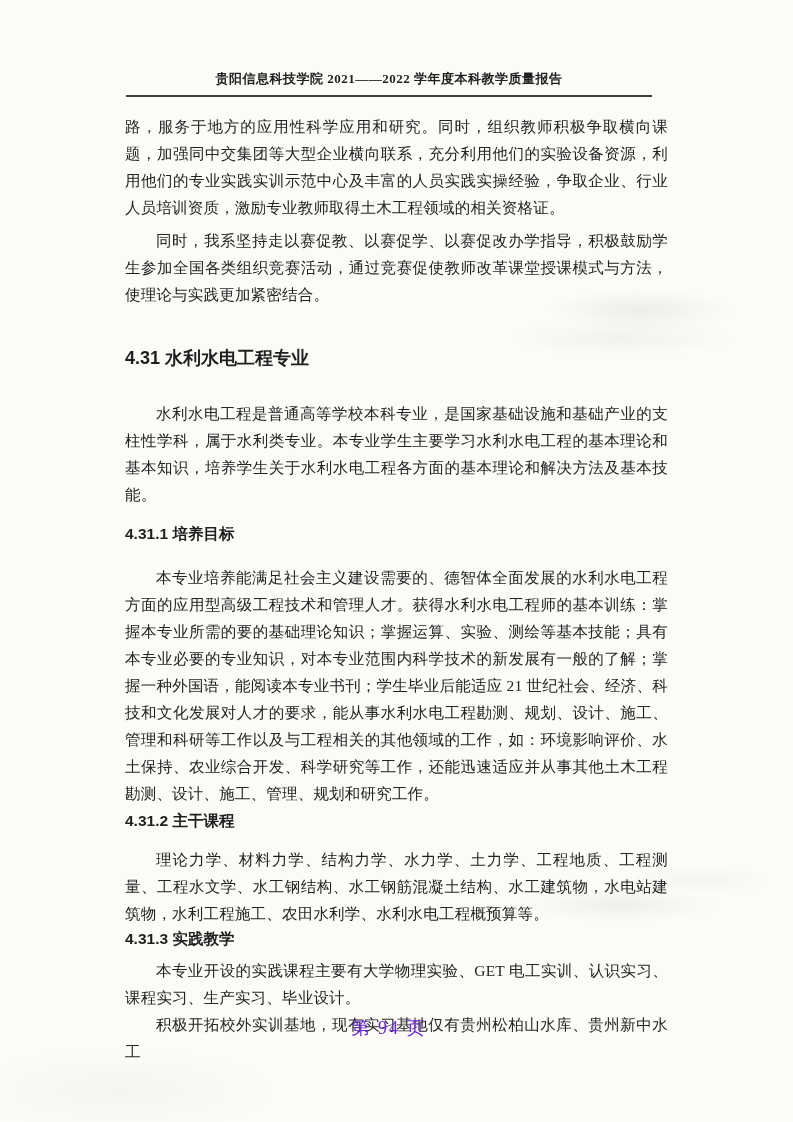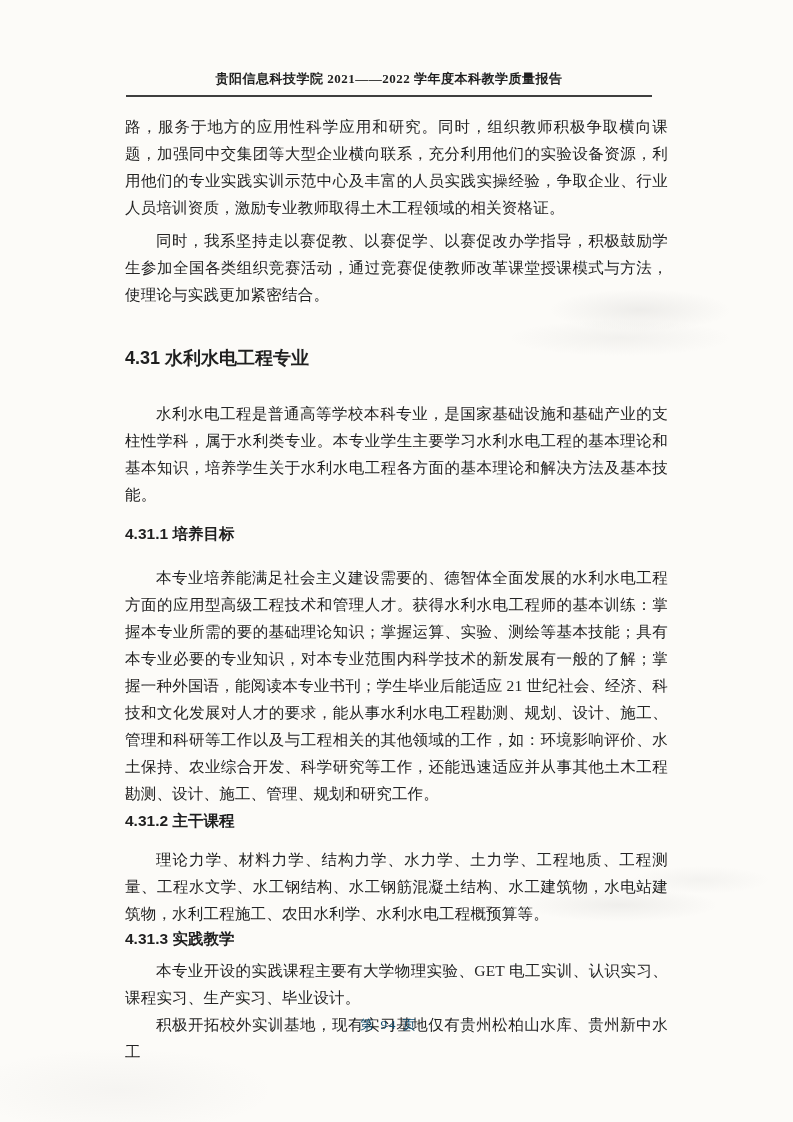--- a/index.html
+++ b/index.html
@@ -80,23 +80,23 @@
   .p5 { margin-top: 15px; }
   .h3-3 { margin-top: 1px; }
   .p6 { margin-top: 8px; }
   .p7 { margin-top: 0; }
   .doc-footer {
     position: absolute;
     left: 126px;
     top: 1016px;
     width: 526px;
     text-align: center;
-    font-size: 13px;
+    font-size: 18px;
     letter-spacing: 2px;
-    color: #0c4a6e;
+    color: #6d28d9;
   }
 </style>
 </head>
 <body>
 
 <div class="page">
 
   <div class="doc-header">贵阳信息科技学院 2021——2022 学年度本科教学质量报告</div>
 
   <div class="content">

